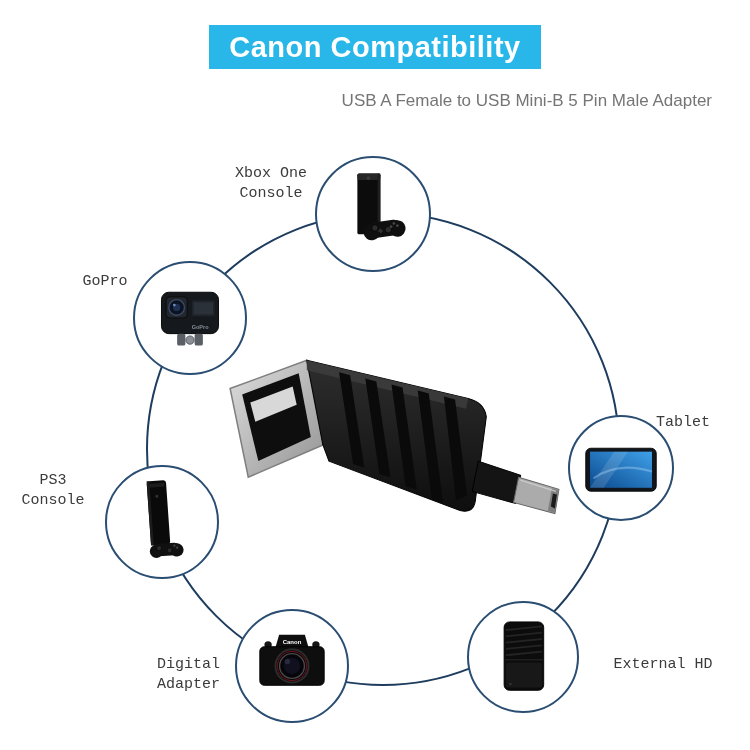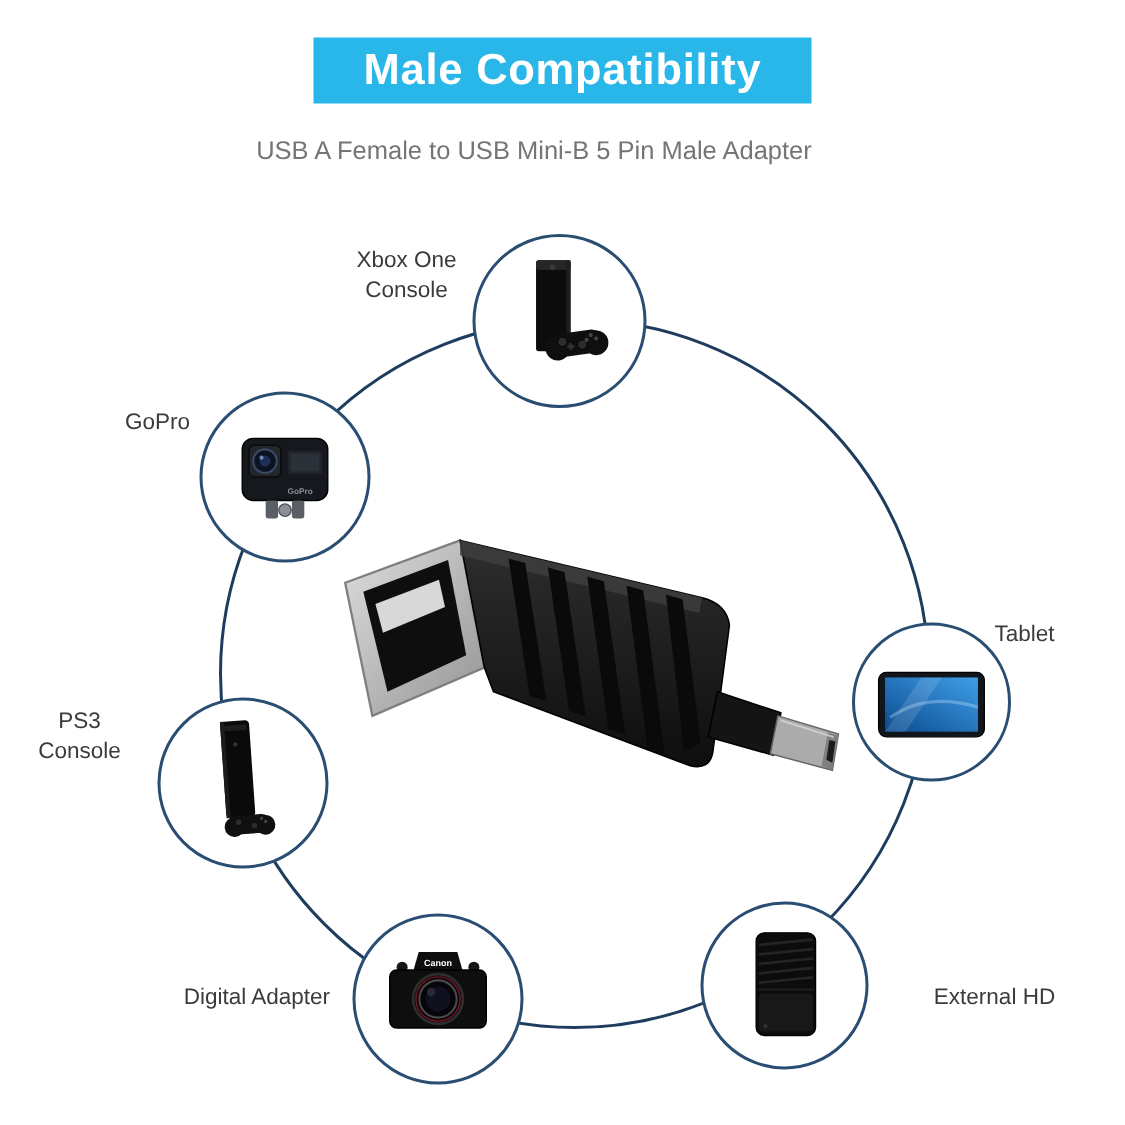--- a/index.html
+++ b/index.html
@@ -6,58 +6,58 @@
   #canvas{
     position:relative;width:750px;height:750px;background:#ffffff;
     font-family:"Liberation Sans",sans-serif;overflow:hidden;
   }
   .banner{
     position:absolute;left:209px;top:25px;width:332px;height:44px;
     background:#29b6e8;color:#ffffff;display:flex;align-items:center;justify-content:center;
     font-size:29px;font-weight:bold;letter-spacing:0.5px;
   }
   .subtitle{
-    position:absolute;left:0;top:91px;width:712px;text-align:center;
+    position:absolute;left:0;top:91px;width:712px;text-align:right;
     color:#757575;font-size:17px;
   }
   .ring{
     position:absolute;left:146px;top:212px;width:474px;height:474px;
     border:2px solid #1e3d5e;border-radius:50%;box-sizing:border-box;z-index:1;
   }
   .node{
     position:absolute;background:#ffffff;border:2px solid #2a4d72;border-radius:50%;
     box-sizing:border-box;display:flex;align-items:center;justify-content:center;z-index:2;
   }
   .node svg{display:block;}
   .node-xbox  {left:315px;top:156px;width:116px;height:116px;}
   .node-gopro {left:133px;top:261px;width:114px;height:114px;}
   .node-ps3   {left:105px;top:465px;width:114px;height:114px;}
   .node-camera{left:235px;top:609px;width:114px;height:114px;}
   .node-hd    {left:467px;top:601px;width:112px;height:112px;}
   .node-tablet{left:568px;top:415px;width:106px;height:106px;}
   .dev-label{
-    position:absolute;font-size:15px;color:#3b3b3b;line-height:1.3;z-index:3;
+    position:absolute;font-size:15px;color:#3b3b3b;line-height:1.3;z-index:3;font-family:Liberation Mono, monospace;
   }
   .label-xbox  {left:228px;top:164px;width:86px;text-align:center;}
   .label-gopro {left:70px;top:272px;width:70px;text-align:center;}
   .label-ps3   {left:16px;top:459px;width:74px;text-align:center;margin-top:12px;}
   .label-camera{left:105px;top:655px;width:115px;text-align:right;}
   .label-hd    {left:613px;top:655px;width:100px;text-align:center;}
   .label-tablet{left:648px;top:413px;width:70px;text-align:center;}
   .product{
     position:absolute;left:218px;top:342px;width:348px;height:212px;z-index:2;
   }
 </style>
 </head>
 <body>
 
 <div id="canvas">
 
   <div class="banner">
-    <span>Male Compatibility</span>
+    <span>Canon Compatibility</span>
   </div>
 
   <div class="subtitle">USB A Female to USB Mini-B 5 Pin Male Adapter</div>
 
   <div class="ring"></div>
 
   <div class="product">
     <svg width="348" height="212" viewBox="0 0 345 210">
       <defs>
         <linearGradient id="metalGrad" x1="0" y1="0" x2="1" y2="1">

